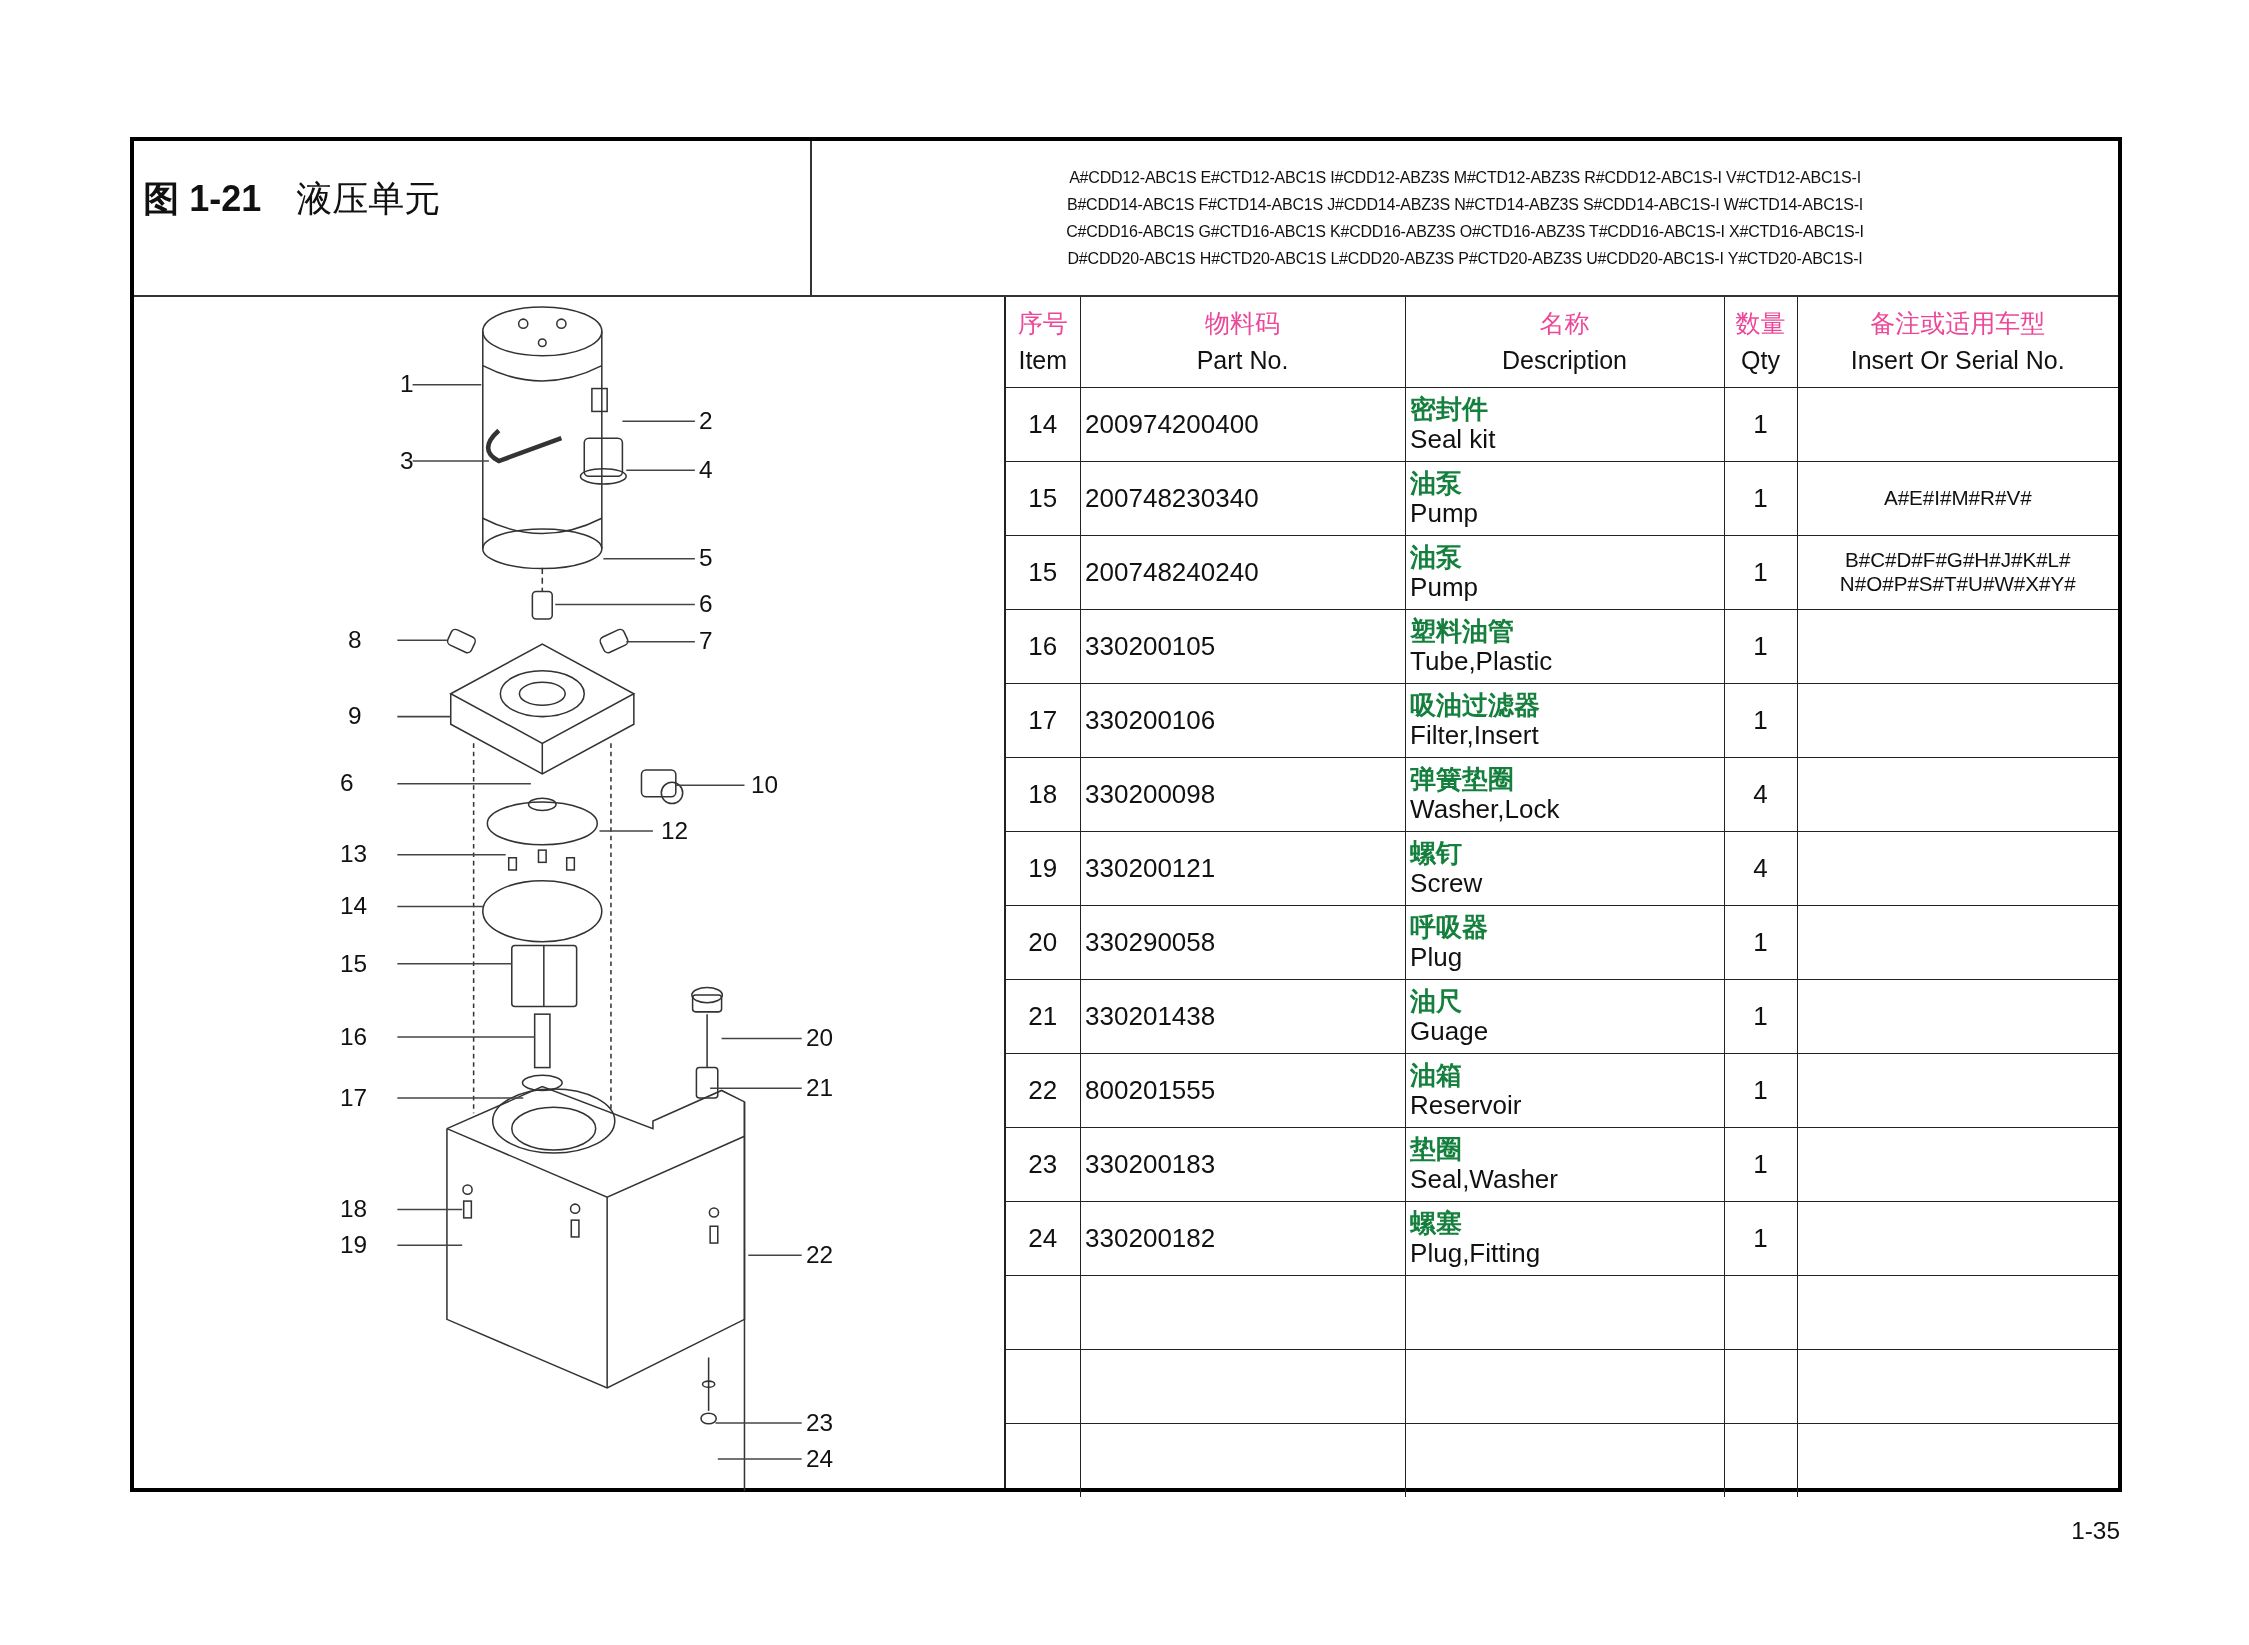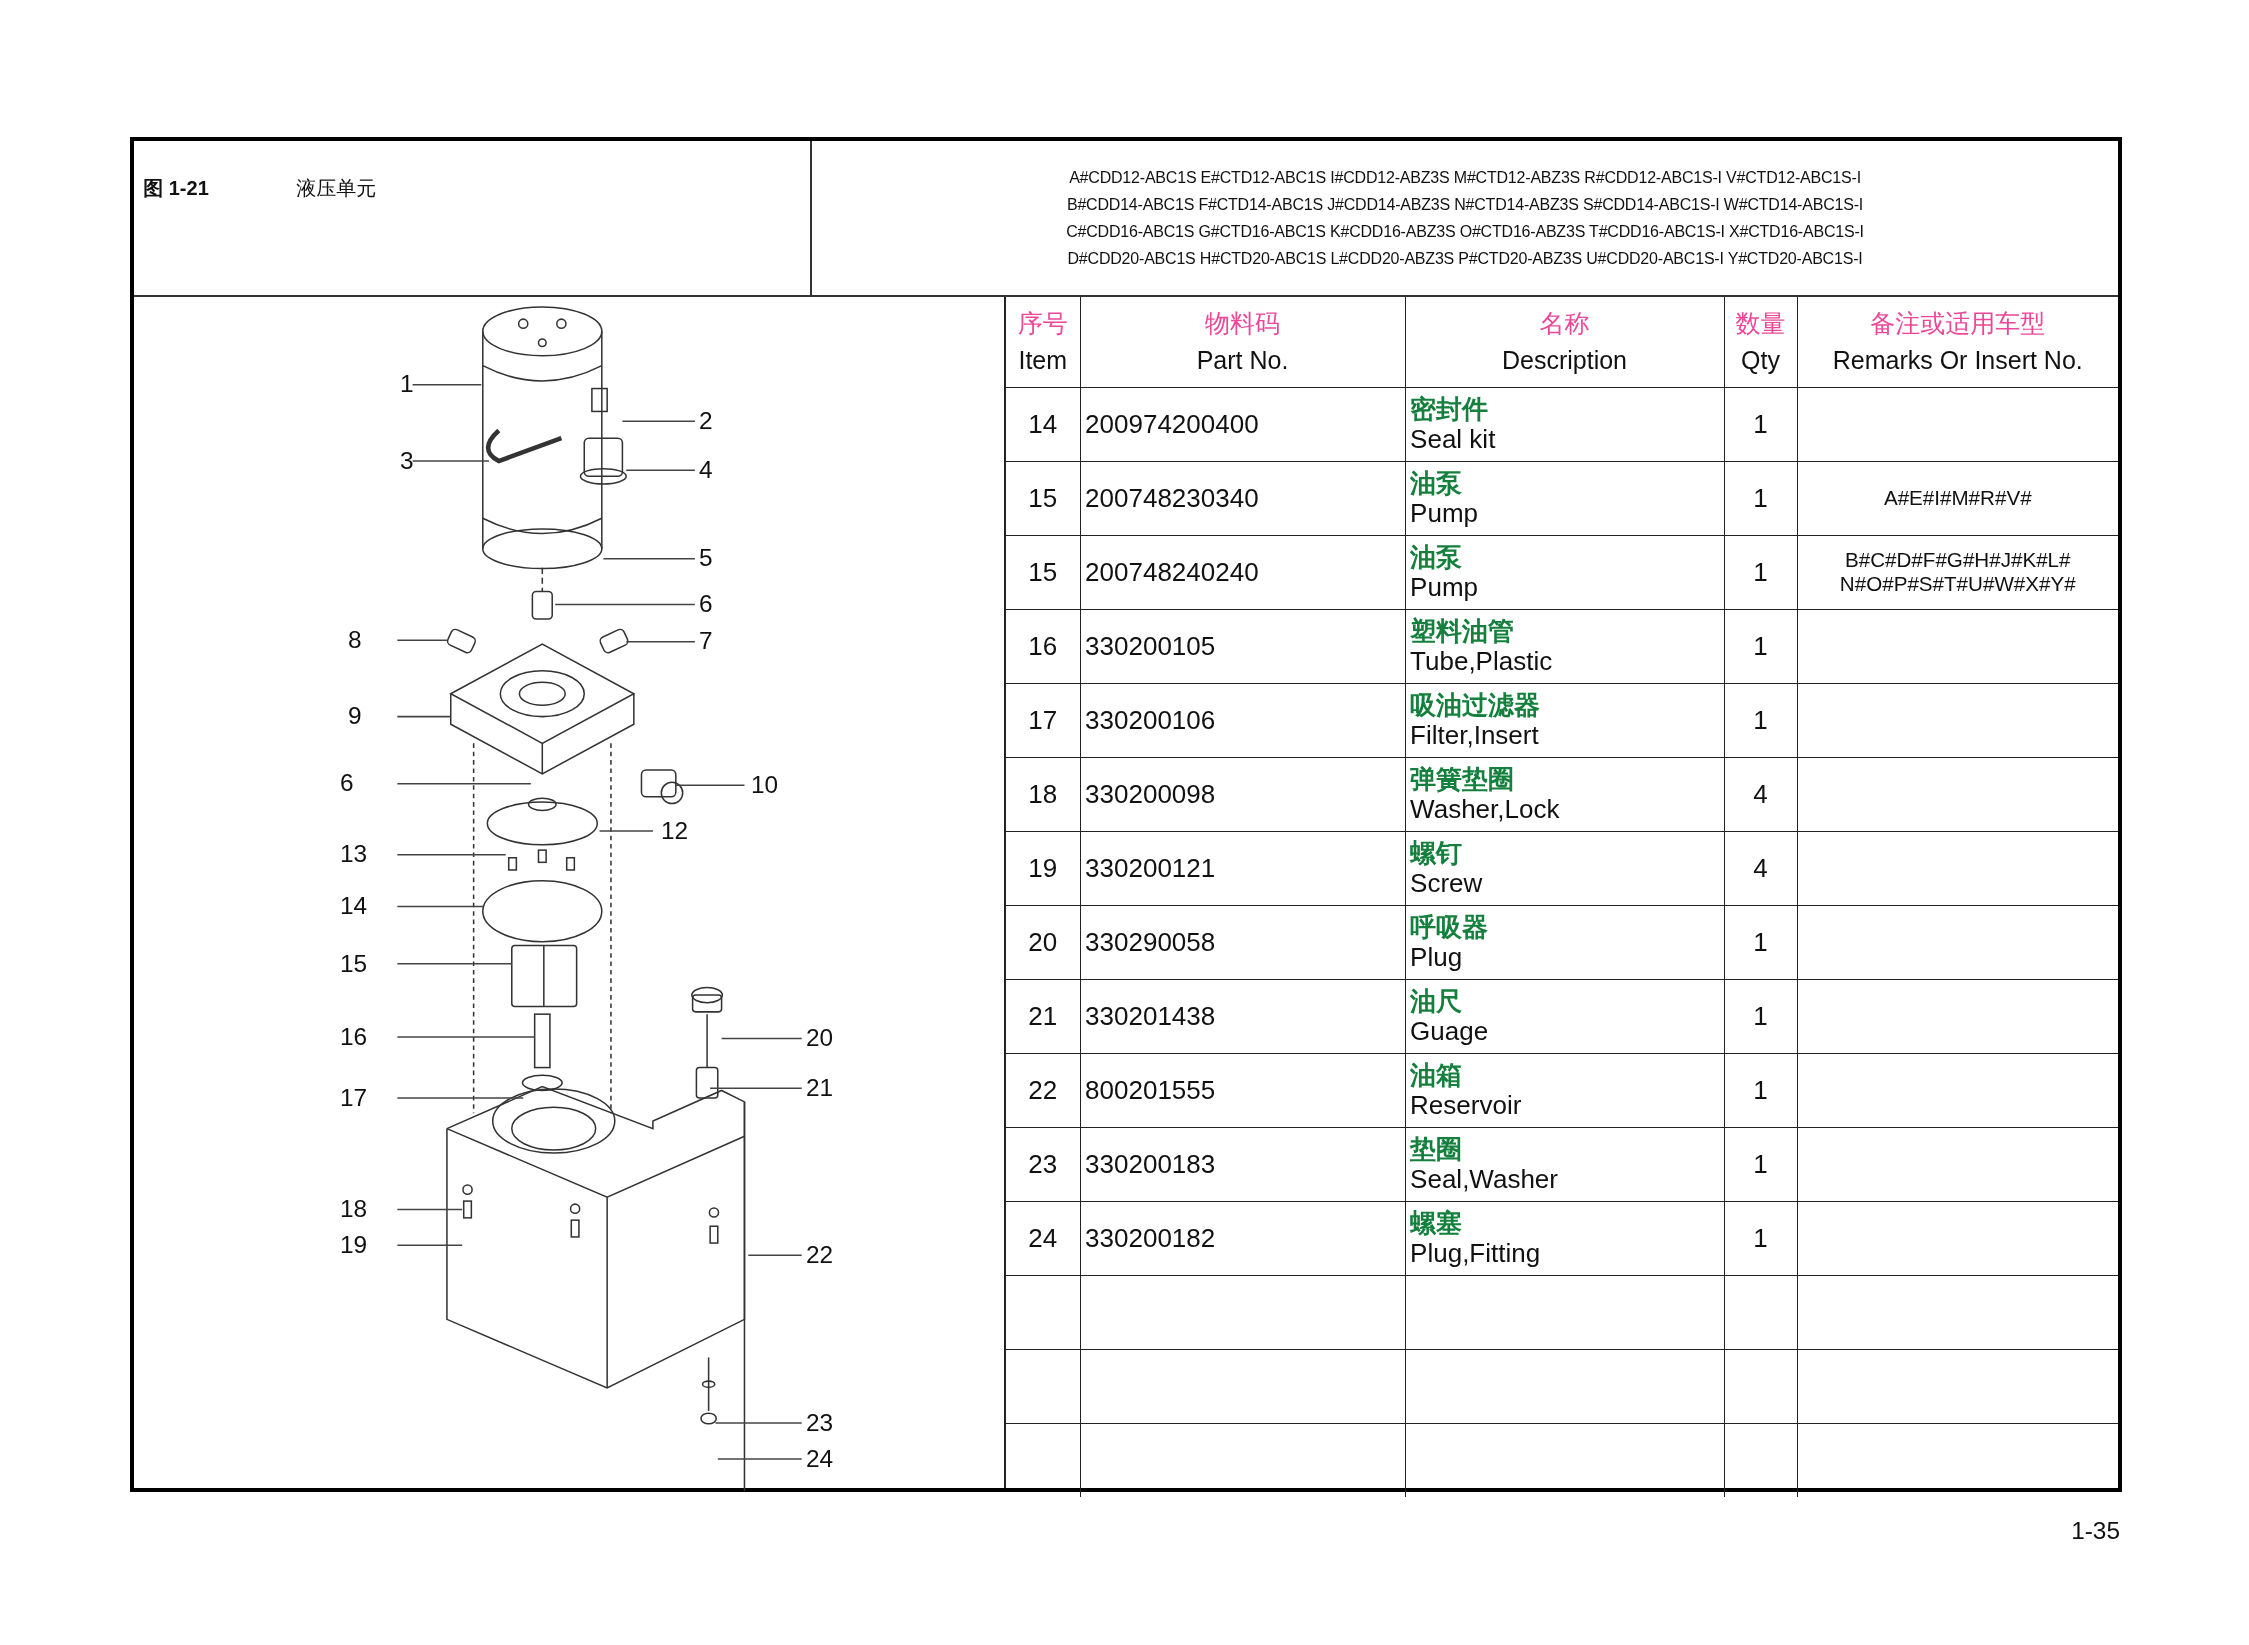--- a/index.html
+++ b/index.html
@@ -5,21 +5,21 @@
   html, body { margin: 0; padding: 0; background: #ffffff; }
   body { width: 2250px; height: 1645px; position: relative; overflow: hidden;
          font-family: "Liberation Sans", "DejaVu Sans", sans-serif; color: #111; }
   .frame { position: absolute; left: 130px; top: 137px; width: 1992px; height: 1355px;
            border: 4.6px solid #000; box-sizing: border-box; }
   .hdr-title { position: absolute; left: 0; top: 0; width: 678px; height: 156px;
                border-right: 2.3px solid #333; border-bottom: 2.3px solid #333; box-sizing: border-box; }
   .hdr-models { position: absolute; left: 678px; top: 0; right: 0; height: 156px;
                 border-bottom: 2.3px solid #333; box-sizing: border-box;
                 display: flex; flex-direction: column; justify-content: center; align-items: center; }
-  .title-line { position: absolute; left: 9.2px; font-size: 20px; font-weight: bold; white-space: nowrap; }
+  .title-line { position: absolute; left: 9.2px; font-size: 36px; font-weight: bold; white-space: nowrap; }
   .title-line .num { display: inline-block; width: 153px; }
   .title-line .cn { font-weight: normal; }
   .title-line.l1 { top: 34px; }
   .title-line.l2 { top: 82px; }
   .model-row { font-size: 16px; line-height: 27px; white-space: nowrap; letter-spacing: -0.2px; }
 
   .diagram { position: absolute; left: 0; top: 156px; width: 870px; height: 1194px; }
   .diagram svg { position: absolute; left: 0; top: 0; }
   .callout { position: absolute; font-size: 24.4px; }
 
@@ -198,21 +198,21 @@
           <col style="width:319px">
           <col style="width:73px">
           <col>
       </colgroup>
       <thead>
         <tr>
           <th><span class="cn">序号</span><span>Item</span></th>
           <th><span class="cn">物料码</span><span>Part No.</span></th>
           <th><span class="cn">名称</span><span>Description</span></th>
           <th><span class="cn">数量</span><span>Qty</span></th>
-          <th><span class="cn">备注或适用车型</span><span>Remarks Or Insert No.</span></th>
+          <th><span class="cn">备注或适用车型</span><span>Insert Or Serial No.</span></th>
         </tr>
       </thead>
       <tbody id="rows">
   <tr>
     <td class="item">14</td>
     <td class="part">200974200400</td>
     <td class="desc"><span class="cn">密封件</span><span>Seal kit</span></td>
     <td class="qty">1</td>
     <td class="rem">
               <div></div>

